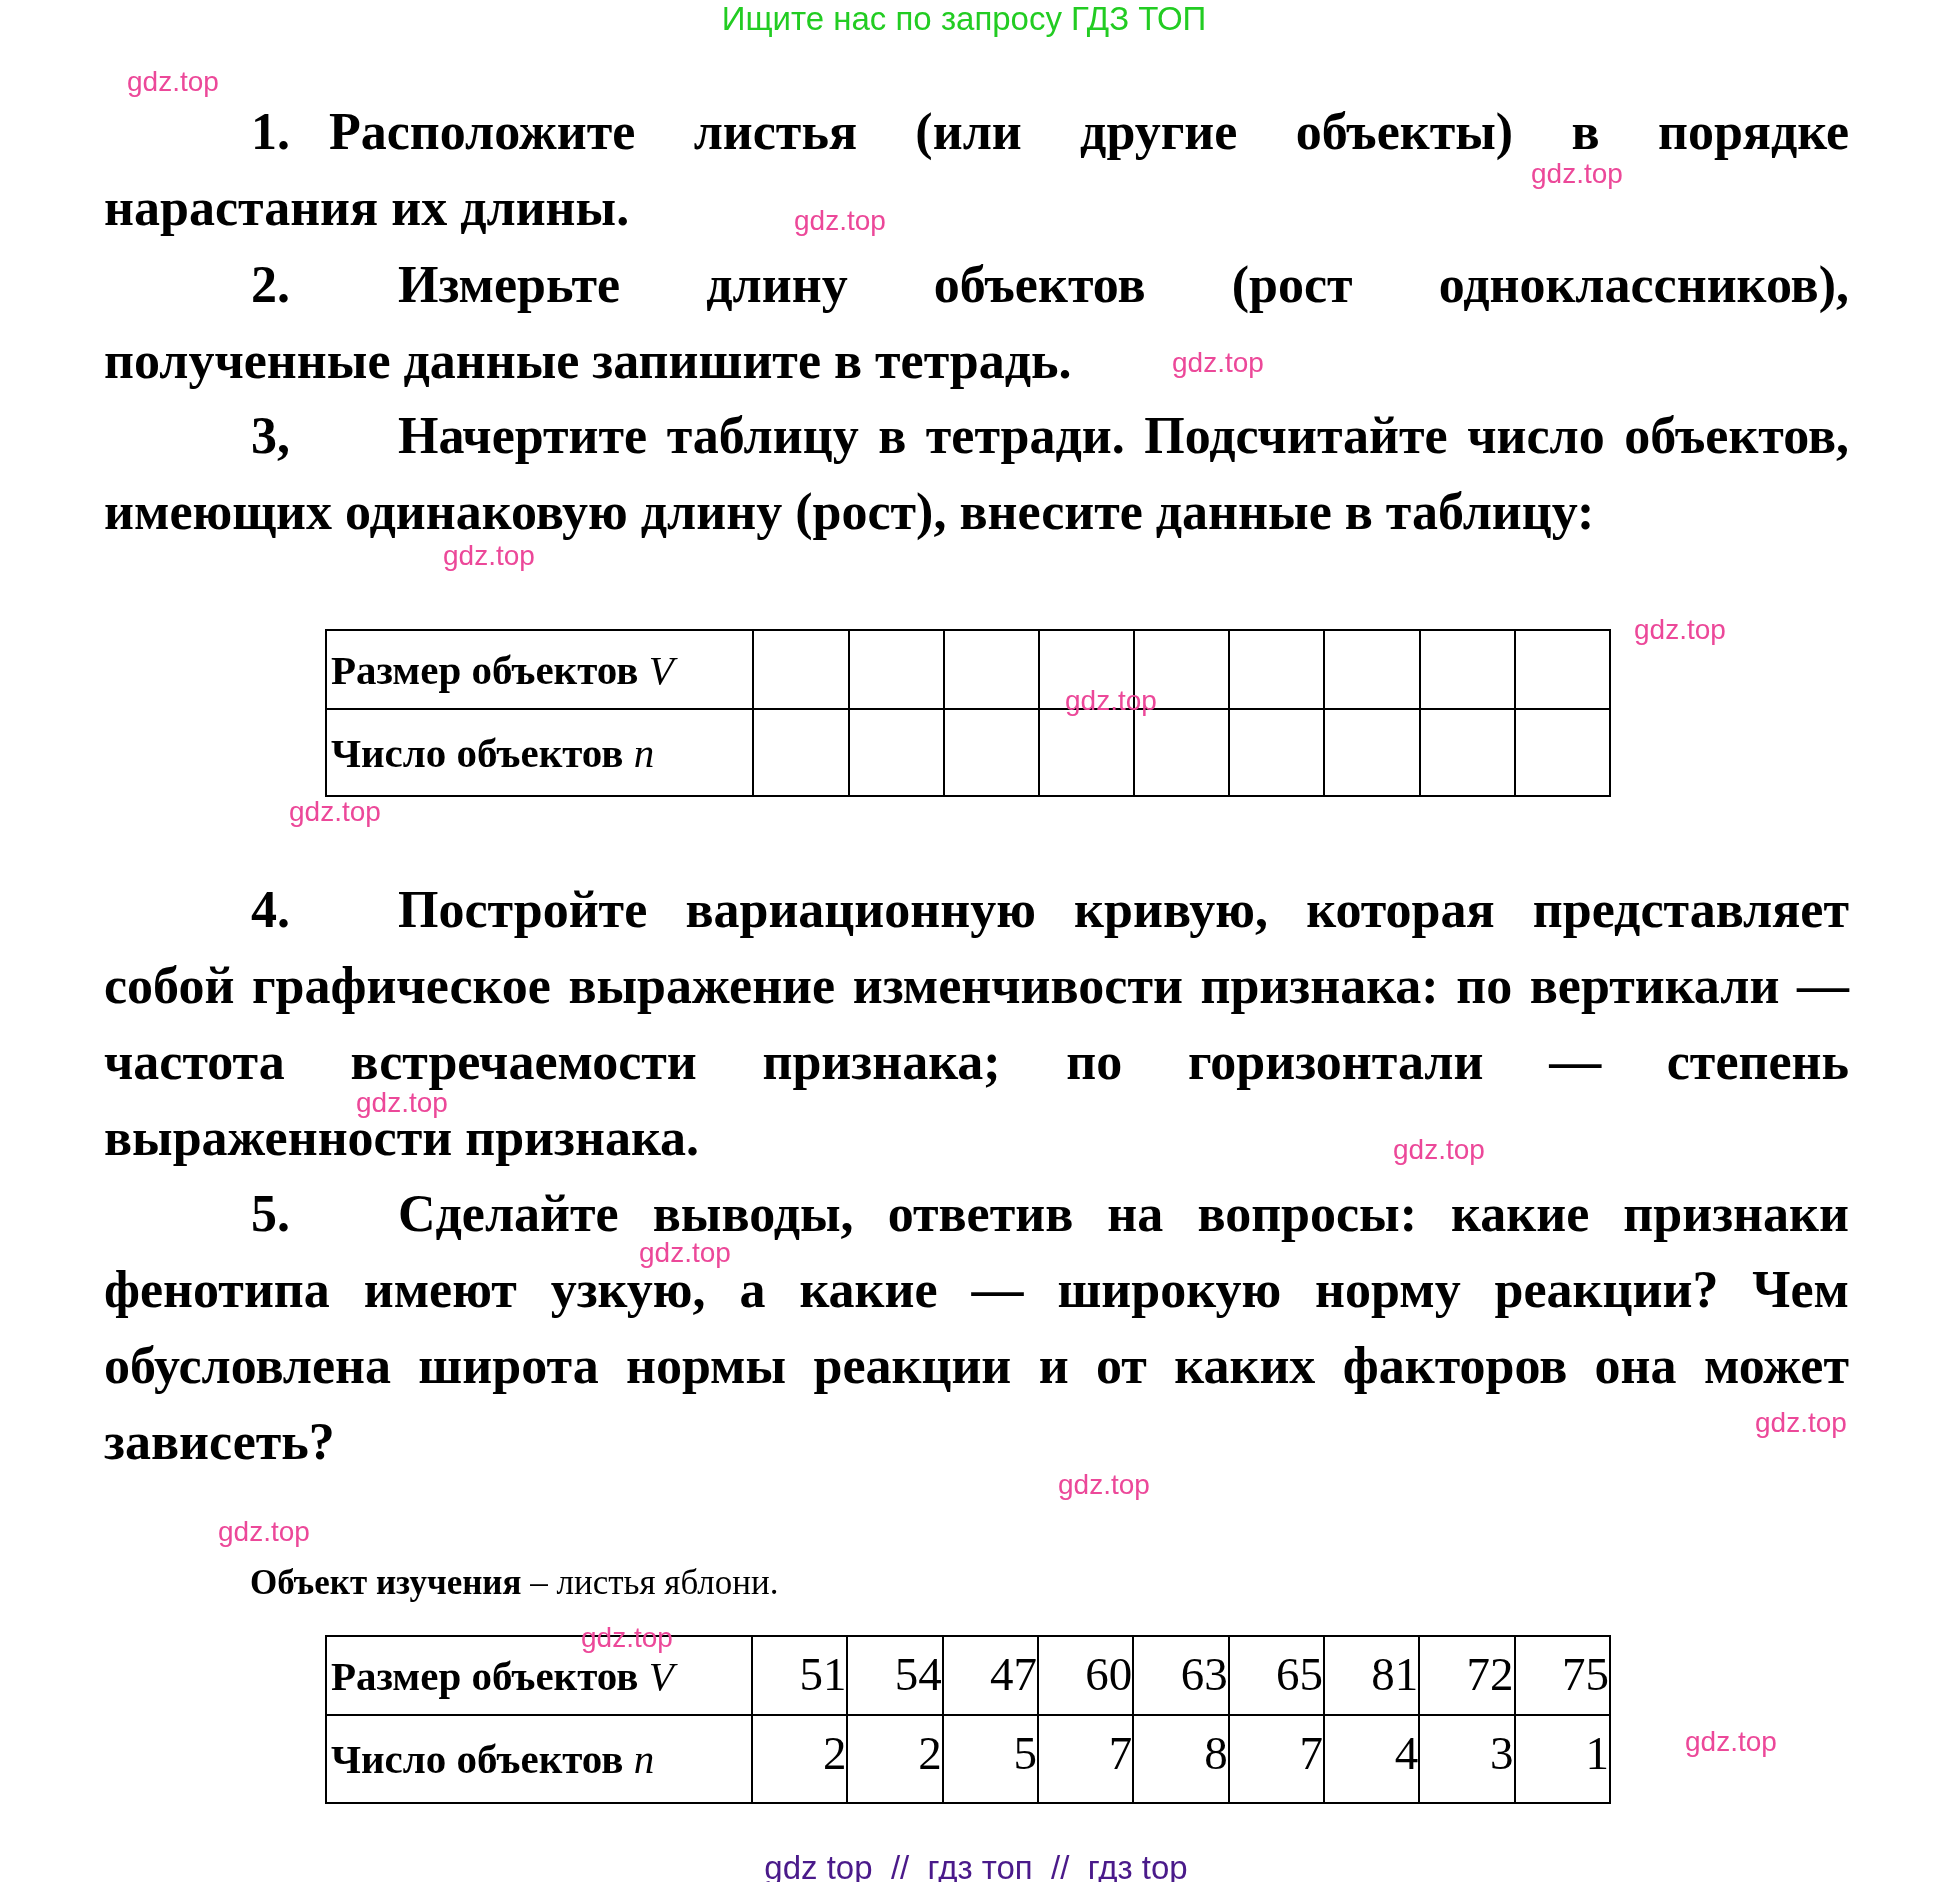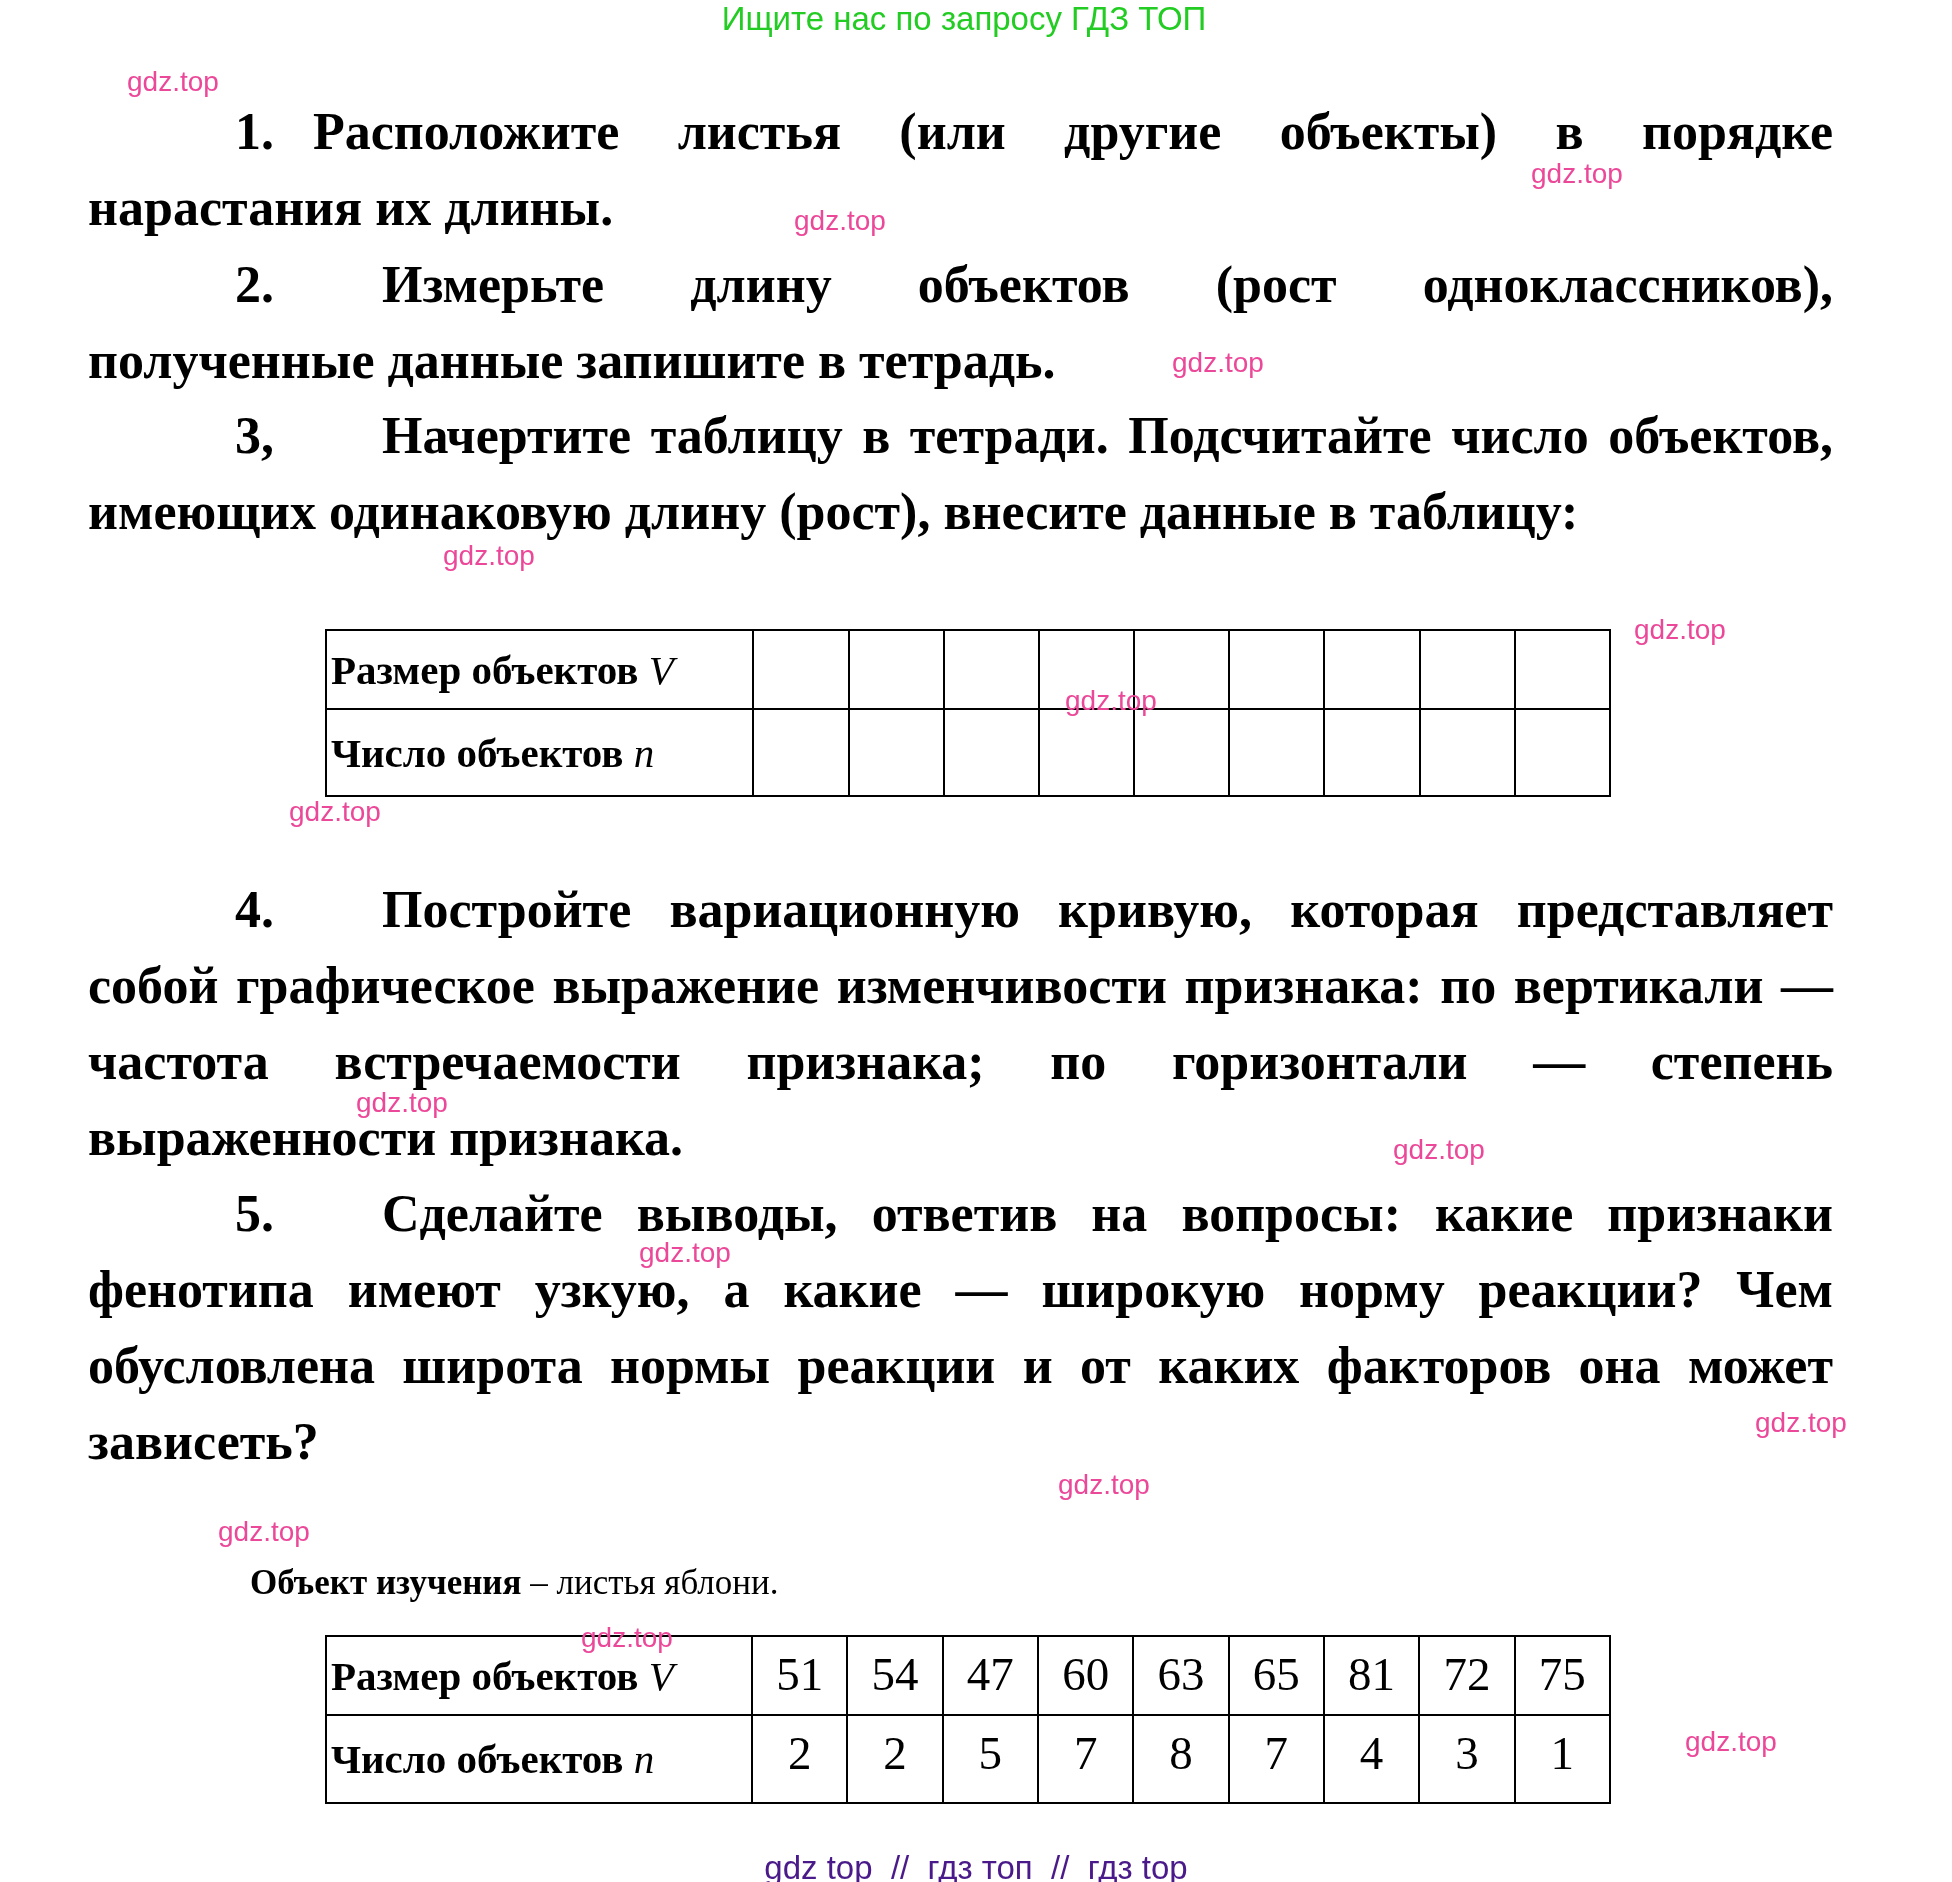--- a/index.html
+++ b/index.html
@@ -6,35 +6,35 @@
   body { width: 1952px; height: 1883px; position: relative; overflow: hidden; }
   .header-promo {
     position: absolute; left: 0; width: 1928px; top: 0; text-align: center;
     font-family: "Liberation Sans", sans-serif; font-size: 33px; color: #22cc22; line-height: 37px;
   }
   .wm {
     position: absolute; font-family: "Liberation Sans", sans-serif; font-size: 28px;
     color: #ec4899; line-height: 29px; white-space: nowrap;
   }
   .para {
-    position: absolute; left: 88px; width: 1745px;
+    position: absolute; left: 104px; width: 1745px;
     font-family: "Liberation Serif", serif; font-weight: bold; font-size: 52px;
     line-height: 76px; color: #000; text-align: justify; text-align-last: left;
   }
   .para .num { display: inline-block; width: 147px; margin-left: 147px; }
   .caption {
     position: absolute; left: 250px; top: 1563px;
     font-family: "Liberation Serif", serif; font-size: 35px; color: #000; white-space: nowrap;
   }
   .caption .b { font-weight: bold; }
   table.grid {
     position: absolute; left: 325px; width: 1286px; border-collapse: collapse;
     font-family: "Liberation Serif", serif; color: #000;
   }
-  table.grid td { border: 2.5px solid #000; padding: 0; text-align: center; }
+  table.grid td { border: 2.5px solid #000; padding: 0; text-align: right; }
   table.grid td.label {
     text-align: left; padding-left: 3.9px; width: 423px; font-weight: bold; font-size: 41px; white-space: nowrap;
   }
   table.grid td.label i { font-weight: normal; }
   table.grid td.val { font-size: 47px; width: 95px; vertical-align: top; padding-top: 9.8px; }
   .footer {
     position: absolute; left: 0; width: 1952px; top: 1849px; text-align: center;
     font-family: "Liberation Sans", sans-serif; font-size: 33px; color: #4a1a8a; white-space: pre;
   }
 </style>

